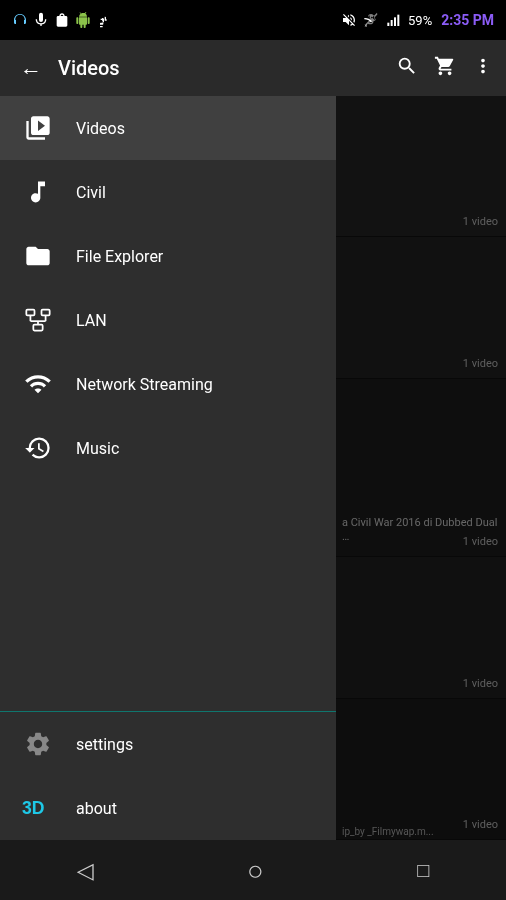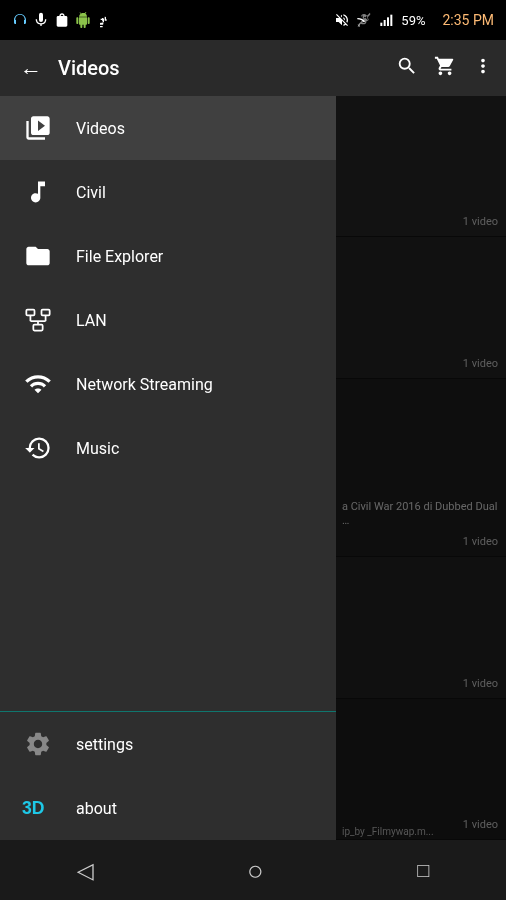--- a/index.html
+++ b/index.html
@@ -35,24 +35,24 @@
       align-items: center;
       gap: 5px;
       font-size: 13px;
       color: #fff;
     }
     .battery-text {
       color: #fff;
       font-size: 13px;
     }
     .time-text {
-      color: #fdba74;
+      color: #8b5cf6;
       font-size: 14px;
-      font-weight: normal;
-      margin-left: 12px;
+      font-weight: bold;
+      margin-left: 4px;
     }
 
     
     .top-bar {
       width: 100%;
       height: 56px;
       background: #2a2a2a;
       display: flex;
       align-items: center;
       padding: 0 12px;
@@ -177,21 +177,21 @@
     .video-count {
       font-size: 11px;
       color: #bbb;
       position: relative;
       z-index: 2;
     }
     .video-item-label {
       font-size: 11px;
       color: #ccc;
       position: absolute;
-      bottom: 28px;
+      bottom: 12px;
       left: 6px;
       right: 6px;
       z-index: 2;
       line-height: 1.3;
     }
     .filmywap-label {
       font-size: 10px;
       color: #aaa;
       position: absolute;
       bottom: 2px;

